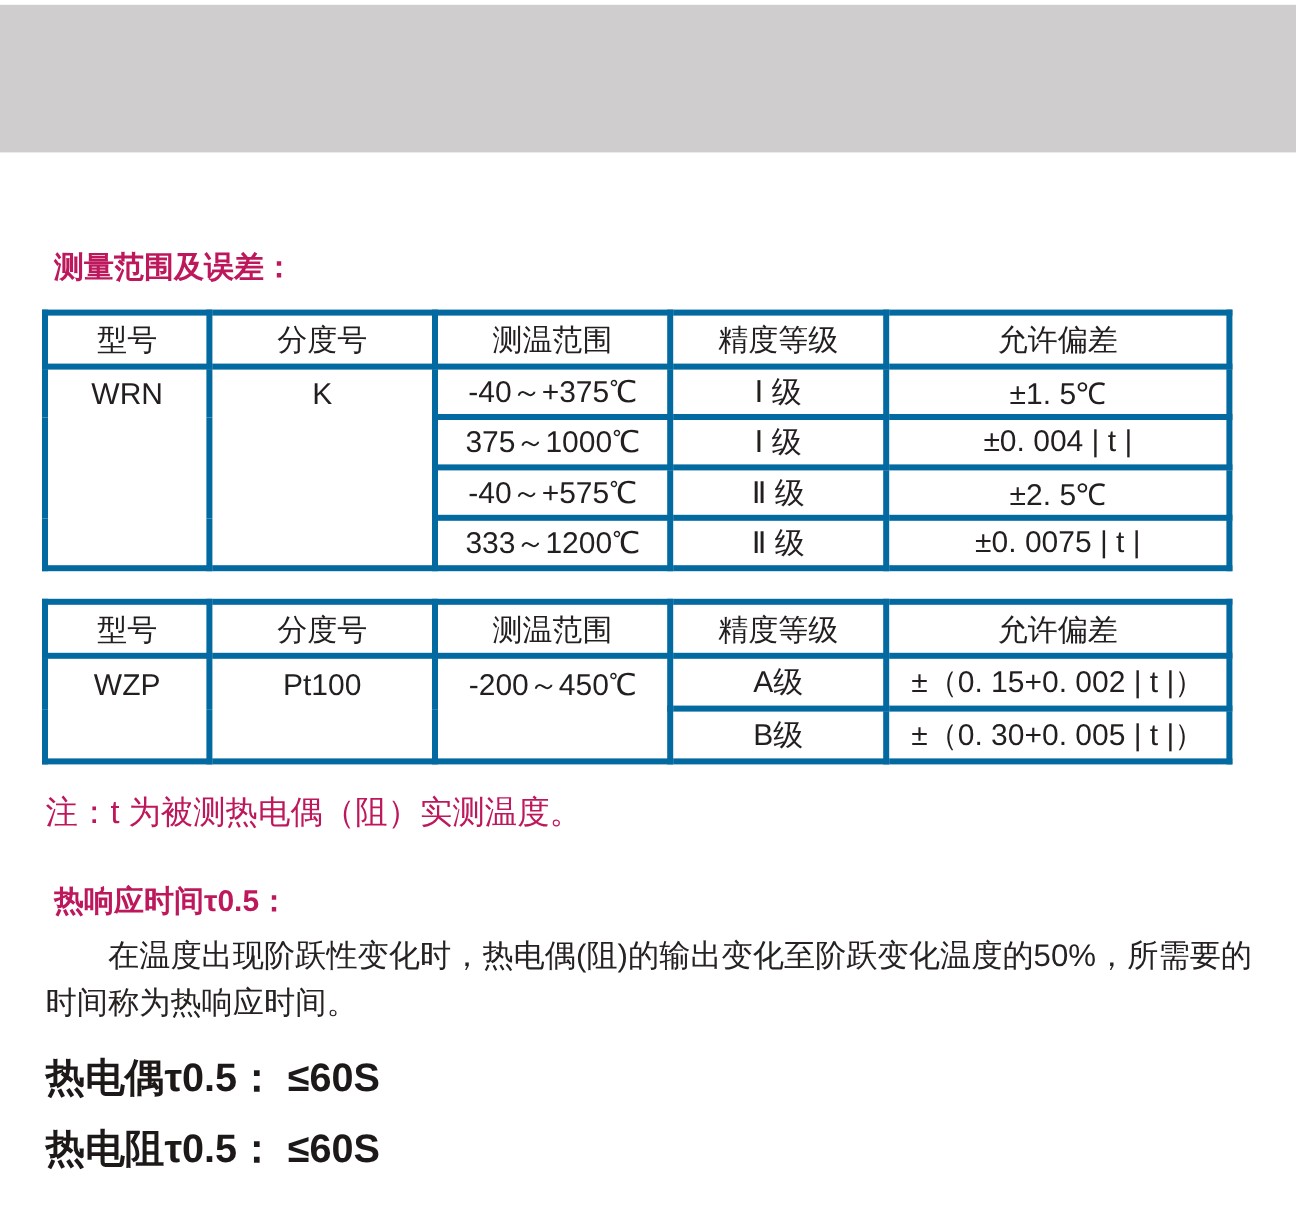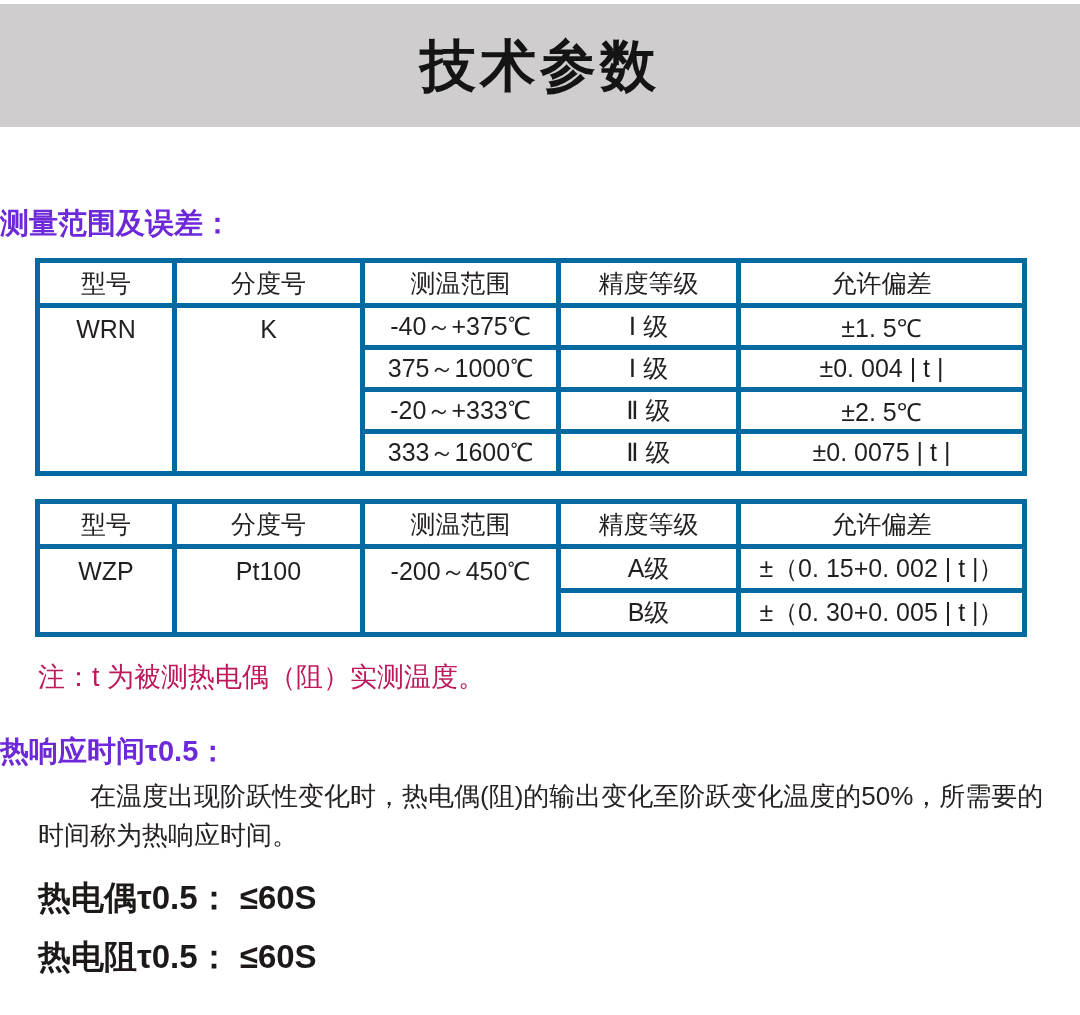--- a/index.html
+++ b/index.html
@@ -23,22 +23,23 @@
     letter-spacing: 4px; color: #141414;
     line-height: 62px;
   }
   .band .subtitle {
     font-size: 25px; font-weight: 400;
     color: #2e2e2e; letter-spacing: 0.5px;
     margin-top: 2px;
   }
   
   .sec-heading {
-    font-size: 29px; font-weight: 700;
-    color: #6d28d9; line-height: 36px;
+    margin-left: 45px;
+    font-size: 25px; font-weight: 700;
+    color: #be185d; line-height: 36px;
   }
   .sec-heading.first { margin-top: 78px; }
   .sec-heading.second { margin-top: 38px; }
   
   table.spec {
     border-collapse: collapse;
     margin-left: 35px;
     table-layout: fixed;
     width: 987px;
     font-size: 25px; font-weight: 500;
@@ -72,21 +73,20 @@
     font-size: 33px; font-weight: 700;
     color: #1d1918; line-height: 34px;
   }
   .bold-line.l1 { margin-top: 26px; }
   .bold-line.l2 { margin-top: 25px; }
 </style>
 </head>
 <body>
 
 <div class="band">
-  <div class="title">技术参数</div>
 </div>
 
 <div class="sec-heading first">测量范围及误差：</div>
 
 <table class="spec t1">
   <colgroup>
     <col style="width:137px">
       <col style="width:188px">
       <col style="width:196px">
       <col style="width:180px">
@@ -106,26 +106,26 @@
     <td>-40～+375℃</td>
     <td>Ⅰ 级</td>
     <td>±1. 5℃</td>
   </tr>
   <tr class="row">
     <td>375～1000℃</td>
     <td>Ⅰ 级</td>
     <td>±0. 004 | t |</td>
   </tr>
   <tr class="row">
-    <td>-20～+333℃</td>
+    <td>-40～+575℃</td>
     <td>Ⅱ 级</td>
     <td>±2. 5℃</td>
   </tr>
   <tr class="row">
-    <td>333～1600℃</td>
+    <td>333～1200℃</td>
     <td>Ⅱ 级</td>
     <td>±0. 0075 | t |</td>
   </tr>
 </tbody>
   </table>
 
 <table class="spec t2">
   <colgroup>
     <col style="width:137px">
       <col style="width:188px">

